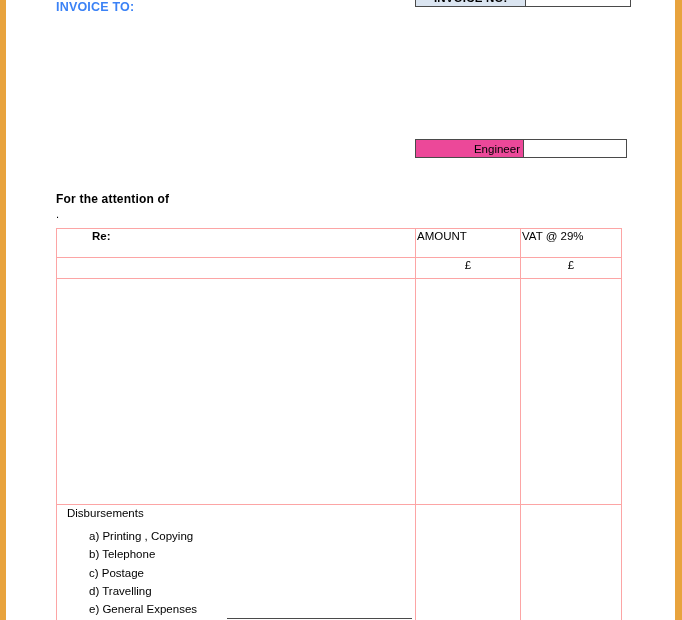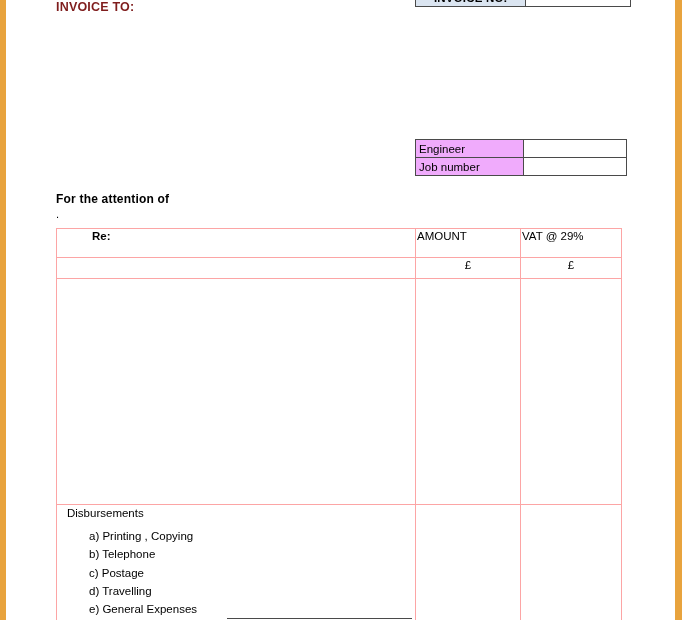--- a/index.html
+++ b/index.html
@@ -48,21 +48,21 @@
     background: #ffffff;
   }
 
   
   .invoice-to {
     position: absolute;
     left: 47px;
     top: 0px;
     font-size: 12.5px;
     font-weight: bold;
-    color: #7f1d1d;
+    color: #3b82f6;
     letter-spacing: 0.2px;
   }
 
   
   .hdr-table {
     position: absolute;
     left: 406px;
     top: -12px;
     border-collapse: collapse;
   }
@@ -92,22 +92,22 @@
     border-collapse: collapse;
   }
   .eng-table td {
     border: 1px solid #4a4a4a;
     height: 17px;
     padding: 0 3px;
     font-size: 11.5px;
   }
   .eng-table td.label {
     width: 101px;
-    background: #f0abfc;
-    text-align: left;
+    background: #ec4899;
+    text-align: right;
   }
   .eng-table td.value {
     width: 96px;
     background: #ffffff;
   }
 
   
   .attention {
     position: absolute;
     left: 47px;
@@ -208,24 +208,20 @@
       <td class="label">INVOICE NO.</td>
       <td class="value"></td>
     </tr>
   </tbody>
     </table>
 
   <table class="eng-table">
     <tbody>
         <tr>
       <td class="label">Engineer</td>
-      <td class="value"></td>
-    </tr>
-    <tr>
-      <td class="label">Job number</td>
       <td class="value"></td>
     </tr>
   </tbody>
     </table>
 
   <div class="attention">For the attention of</div>
   <div class="attention-dot">.</div>
 
   <table class="main-table">
     <colgroup>

